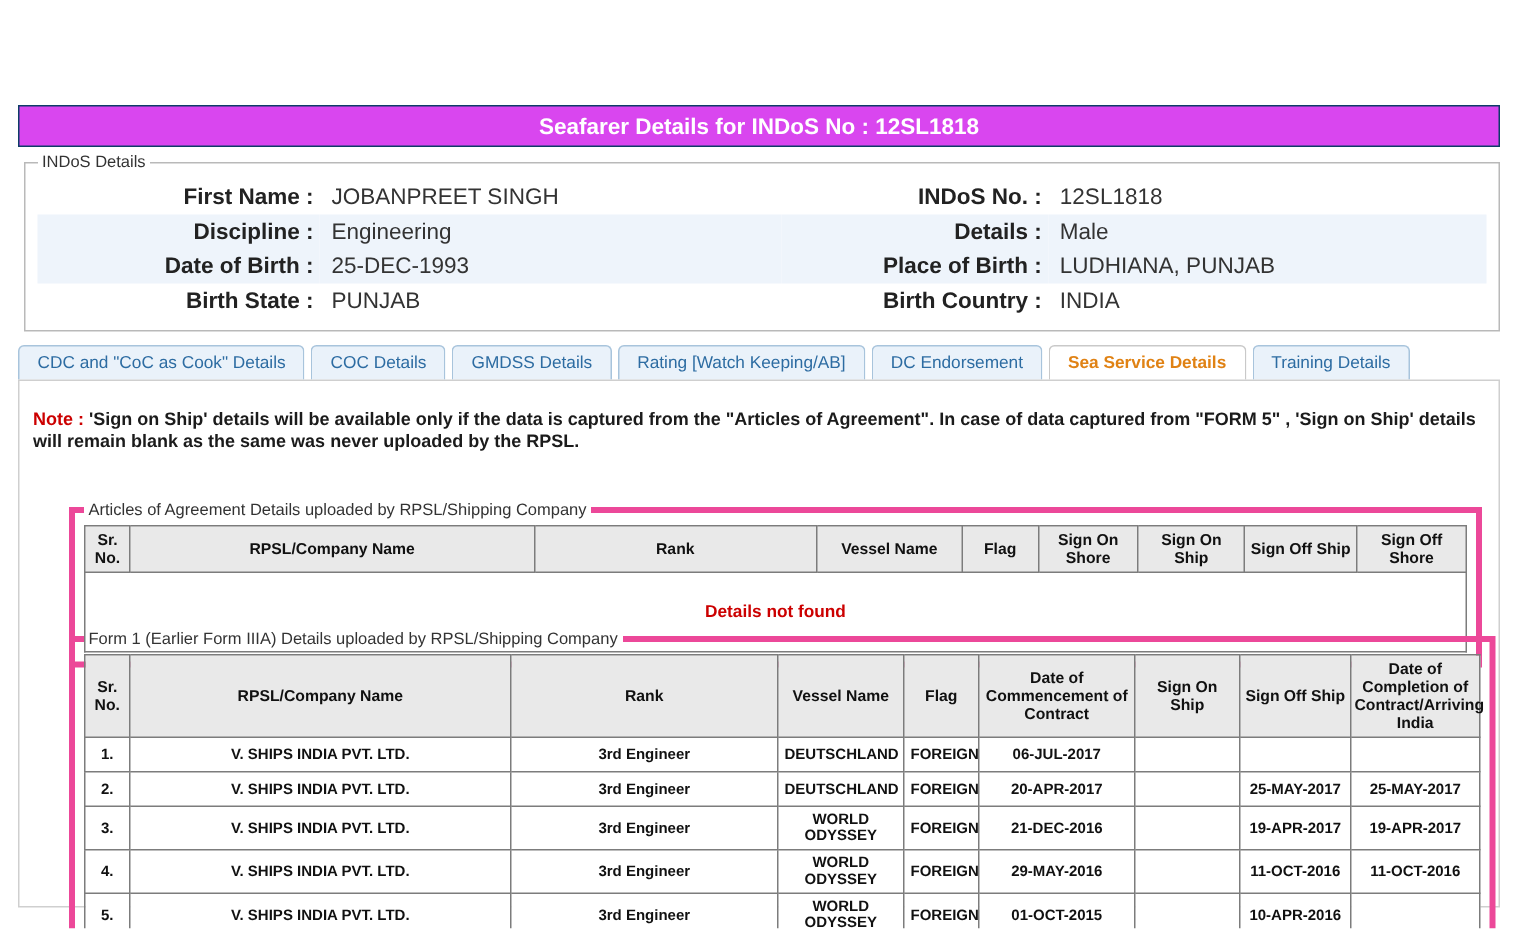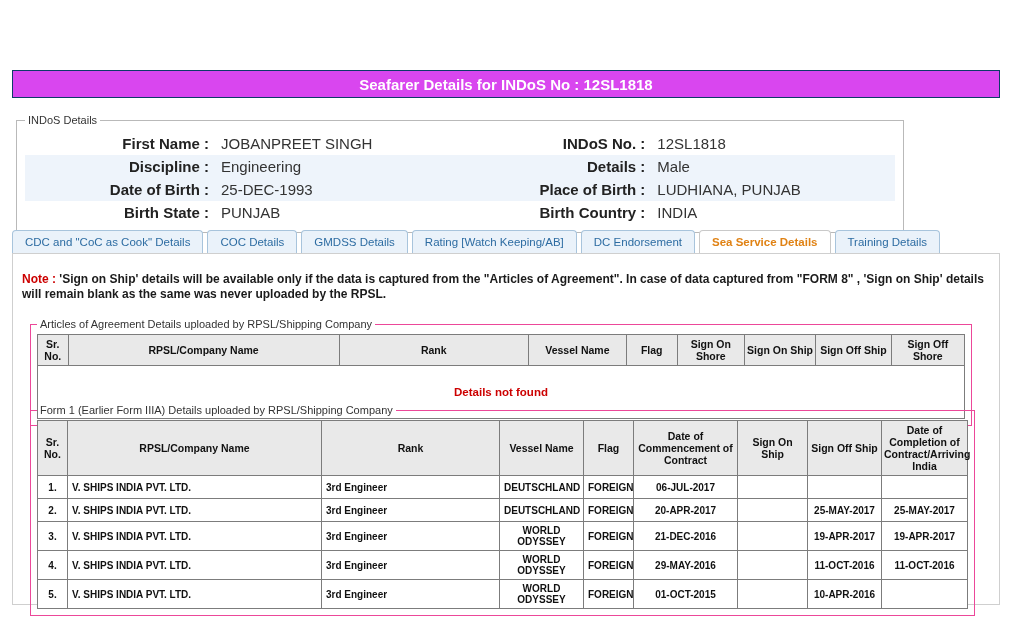--- a/index.html
+++ b/index.html
@@ -28,22 +28,22 @@
     font-weight: bold;
     display: flex;
     align-items: center;
     justify-content: center;
     box-sizing: border-box;
   }
   
   .indos-fieldset {
     position: absolute;
     left: 16px;
-    top: 114px;
-    width: 888px;
+    top: 102px;
+    width: 984px;
     box-sizing: border-box;
     border: 1px solid #b9b9b9;
     padding: 6px 8px 8px 8px;
     margin: 0;
   }
   .indos-fieldset > legend {
     font-size: 11px;
     color: #333333;
     padding: 0 3px;
   }
@@ -122,23 +122,23 @@
     font-size: 12px;
     font-weight: bold;
     color: #1b1b1b;
     line-height: 15px;
   }
   .note .note-label { color: #cc0000; }
   
   .data-fieldset {
     position: absolute;
     box-sizing: border-box;
-    border: 1px solid #ec4899;
+    border: 4px solid #ec4899;
     padding: 4px 6px 6px 6px;
-    margin: 0;
+    margin: 16px;
   }
   .data-fieldset > legend {
     font-size: 11px;
     color: #333333;
     padding: 0 3px;
   }
   #aoa-fieldset { left: 30px; top: 318px; width: 942px; }
   #form1-fieldset { left: 30px; top: 404px; width: 942px; }
   table.grid {
     width: 100%;
@@ -158,21 +158,21 @@
   table.grid td {
     border: 1px solid #7c7c7c;
     background: #ffffff;
     padding: 3px 4px;
     color: #111111;
     font-weight: bold;
     font-size: 10px;
     text-align: center;
     height: 16px;
   }
-  table.grid td.left { text-align: left; }
+  table.grid td.left { text-align: center; }
   .notfound {
     color: #cc0000;
     font-weight: bold;
     font-size: 11.5px;
     text-align: center;
     padding: 20px;
     border: 1px solid #7c7c7c;
     border-top: none;
     background: #ffffff;
   }
@@ -222,21 +222,21 @@
     <div class="tab">GMDSS Details</div>
     <div class="tab">Rating [Watch Keeping/AB]</div>
     <div class="tab">DC Endorsement</div>
     <div class="tab active">Sea Service Details</div>
     <div class="tab">Training Details</div>
   </div>
 
   <div class="content-panel"></div>
 
   <div class="note">
-    <span class="note-label">Note :</span><span> 'Sign on Ship' details will be available only if the data is captured from the "Articles of Agreement". In case of data captured from "FORM 8" , 'Sign on Ship' details will remain blank as the same was never uploaded by the RPSL.</span>
+    <span class="note-label">Note :</span><span> 'Sign on Ship' details will be available only if the data is captured from the "Articles of Agreement". In case of data captured from "FORM 5" , 'Sign on Ship' details will remain blank as the same was never uploaded by the RPSL.</span>
   </div>
 
   <fieldset class="data-fieldset" id="aoa-fieldset">
     <legend>Articles of Agreement Details uploaded by RPSL/Shipping Company</legend>
     <table class="grid">
       <colgroup>
         <col style="width:30px">
           <col style="width:266px">
           <col style="width:186px">
           <col style="width:96px">

